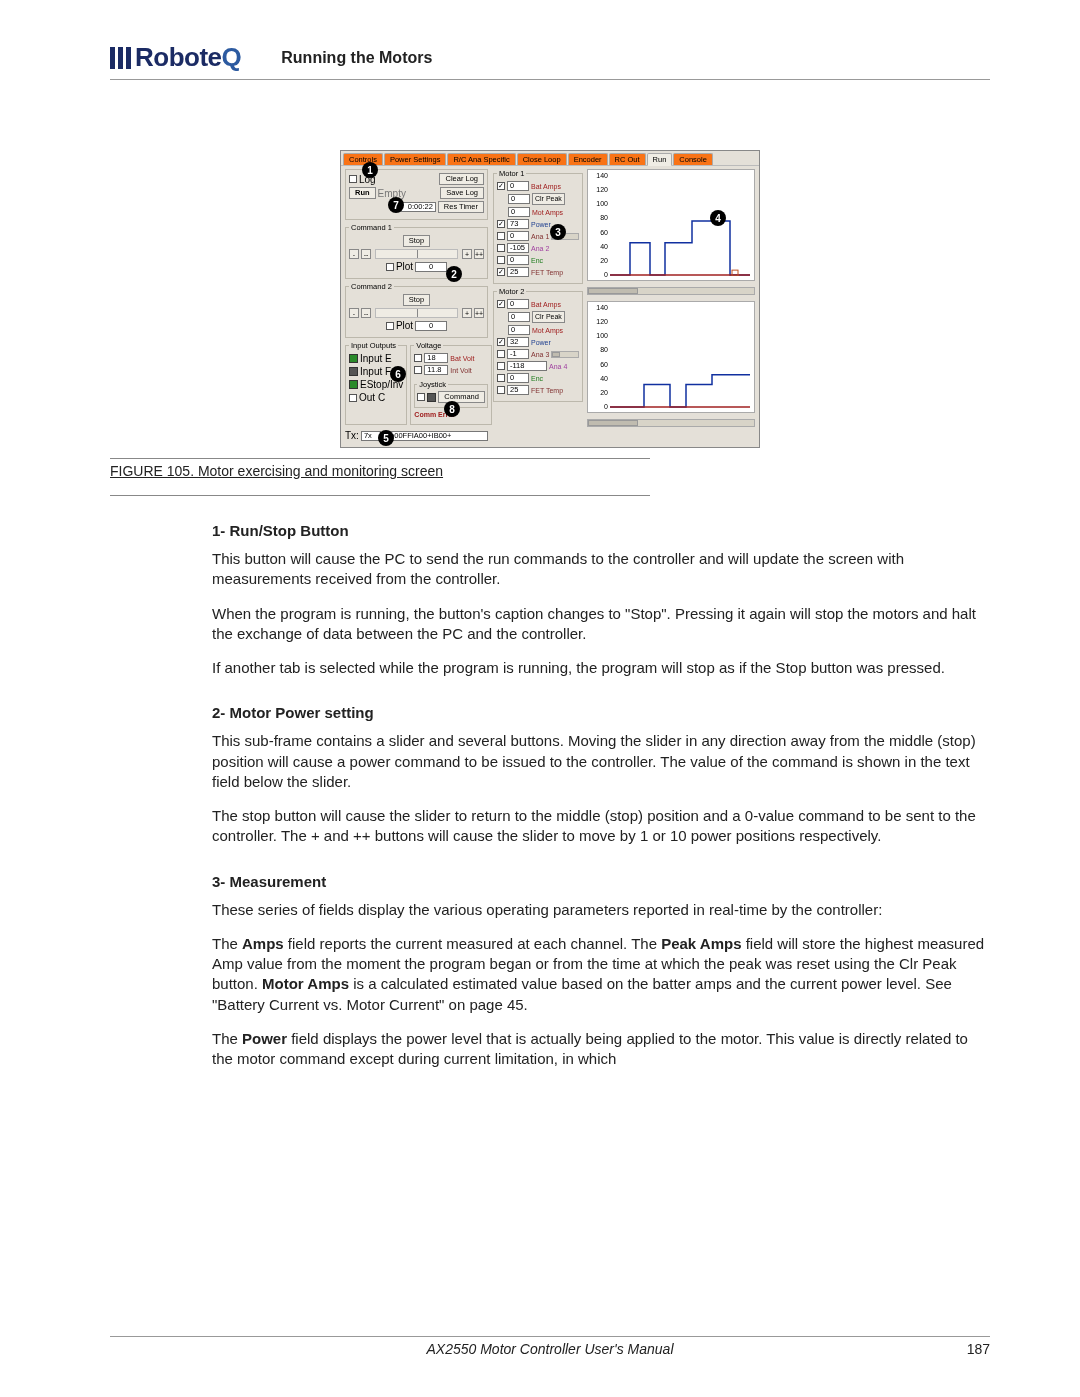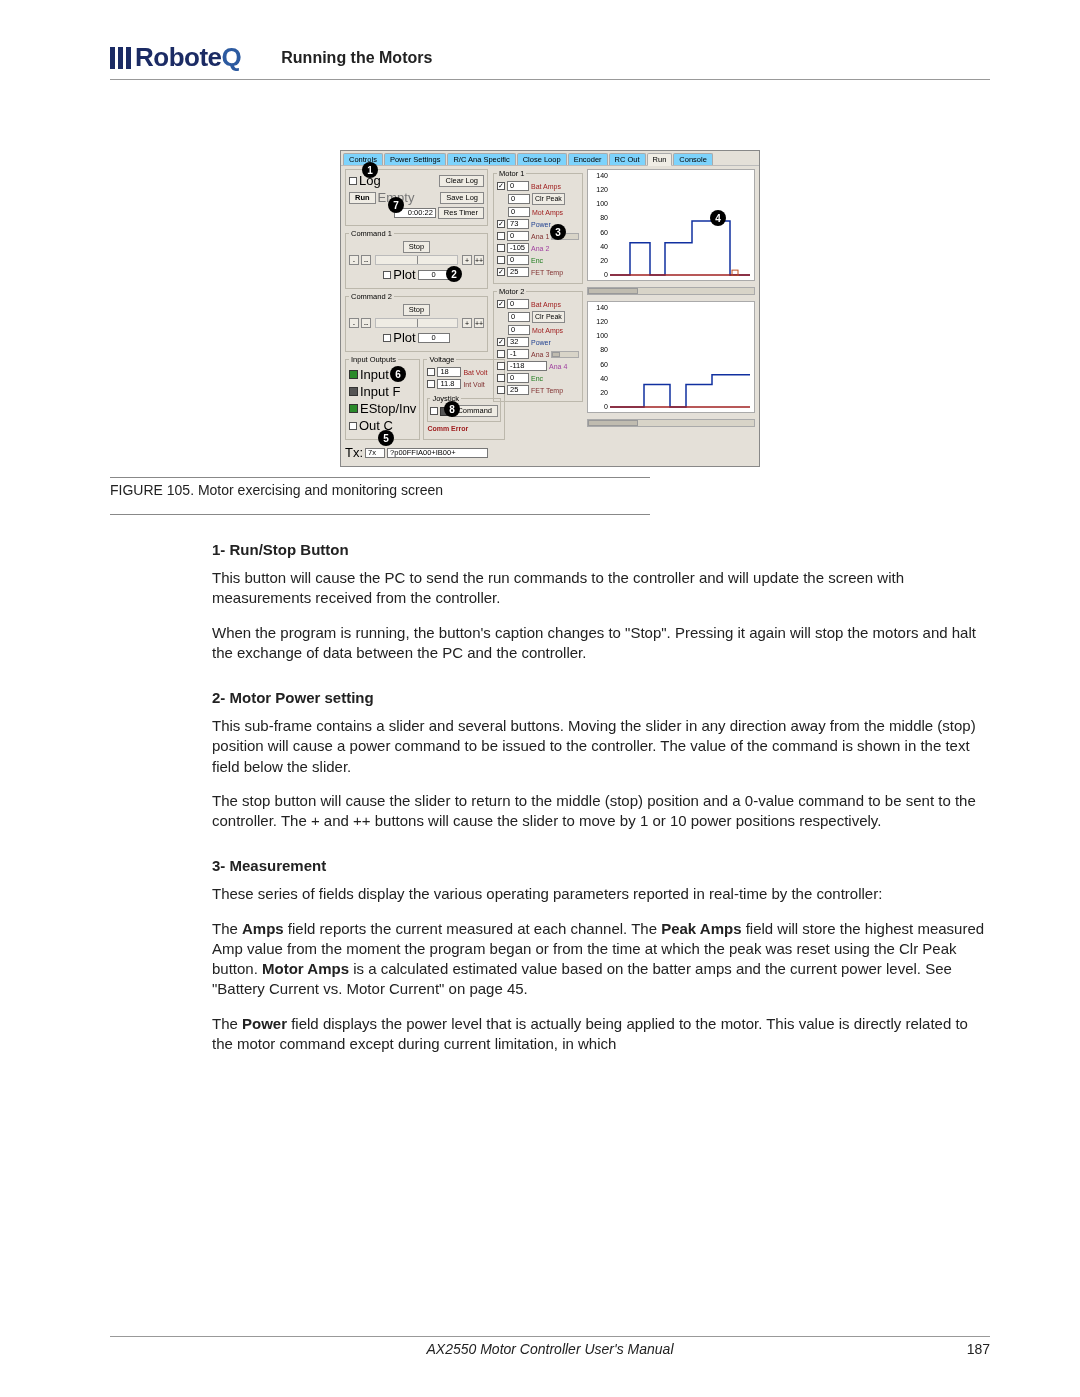--- a/index.html
+++ b/index.html
@@ -51,21 +51,21 @@
     font-family: Tahoma, Arial, sans-serif;
     font-size: 8px;
     color: #000;
     padding-bottom: 4px;
   }
   .tabs { display: flex; padding: 2px 2px 0 2px; border-bottom: 1px solid #bbb; }
   .tab {
     padding: 1px 5px;
     border: 1px solid #aaa;
     border-bottom: none;
-    background: #7dd3fc;
+    background: #f97316;
     font-size: 7.5px;
     margin-right: 1px;
     border-radius: 2px 2px 0 0;
     position: relative;
   }
   .tab.active { background: #efece4; font-weight: normal; border-bottom: 1px solid #efece4; margin-bottom: -1px; }
   .shot-body { display: flex; }
   .left-col  { width: 150px; padding: 3px 3px 0 4px; }
   .mid-col   { width: 94px;  padding: 3px 2px 0 2px; }
   .right-col { flex: 1; padding: 3px 4px 0 2px; }
@@ -74,21 +74,21 @@
     border: 1px solid #bcb8ac;
     margin-bottom: 3px;
     padding: 3px 3px 4px 3px;
     position: relative;
   }
   fieldset.group > legend { font-size: 7.5px; padding: 0 2px; }
 
   .row { display: flex; align-items: center; gap: 2px; margin-bottom: 2px; }
   .chk { width: 8px; height: 8px; border: 1px solid #555; background: #fff; display: inline-block; }
   .chk.on::after { content: "✓"; font-size: 7px; line-height: 6px; display: block; color: #000; }
-  .txt { font-size: 13px; }
+  .txt { font-size: 10px; }
   .btn-w {
     background: #efece4; border: 1px solid #888; font-size: 7.5px;
     padding: 0 5px; height: 12px; line-height: 10px; display: inline-block;
   }
   .field {
     background: #fff; border: 1px solid #777; font-size: 7.5px;
     height: 10px; line-height: 8px; padding: 0 2px; min-width: 20px;
   }
   .slider {
     height: 10px; background: #efece4; border: 1px solid #bbb;
@@ -131,21 +131,21 @@
     background: #000; color: #fff; font-size: 10px; font-weight: bold;
     display: flex; align-items: center; justify-content: center;
     z-index: 5;
   }
 
   .figure-rule {
     width: 540px; border: none; border-top: 0.5px solid #888;
     margin: 10px 0 4px 0;
   }
   .figcaption {
-    font-size: 14px; margin-bottom: 16px;
+    font-size: 14px; margin-bottom: 16px; text-decoration: underline;
   }
 
   .content { padding-left: 102px; }
   .sec-head { font-weight: bold; font-size: 15px; margin: 26px 0 10px; }
   .para { line-height: 1.35; margin-bottom: 14px; text-align: left; }
   .para b { font-weight: bold; }
 
   .footer {
     position: absolute; bottom: 40px; left: 110px; right: 90px;
     border-top: 0.5px solid #999; padding-top: 4px;
@@ -451,20 +451,21 @@
       <hr class="figure-rule">
       <div class="figcaption">FIGURE 105.  Motor exercising and monitoring screen</div>
       <hr class="figure-rule">
     </div>
   </div>
 
   <div class="content">
     <div class="sec-head">1- Run/Stop Button</div>
     <p class="para">This button will cause the PC to send the run commands to the controller and will update the screen with measurements received from the controller.</p>
     <p class="para">When the program is running, the button's caption changes to "Stop". Pressing it again will stop the motors and halt the exchange of data between the PC and the controller.</p>
+    <p class="para">If another tab is selected while the program is running, the program will stop as if the Stop button was pressed.</p>
 
     <div class="sec-head">2- Motor Power setting</div>
     <p class="para">This sub-frame contains a slider and several buttons. Moving the slider in any direction away from the middle (stop) position will cause a power command to be issued to the controller. The value of the command is shown in the text field below the slider.</p>
     <p class="para">The stop button will cause the slider to return to the middle (stop) position and a 0-value command to be sent to the controller. The + and ++ buttons will cause the slider to move by 1 or 10 power positions respectively.</p>
 
     <div class="sec-head">3- Measurement</div>
     <p class="para">These series of fields display the various operating parameters reported in real-time by the controller:</p>
     <p class="para">
       <span>The </span><b>Amps</b><span> field reports the current measured at each channel. The </span><b>Peak Amps</b><span> field will store the highest measured Amp value from the moment the program began or from the time at which the peak was reset using the Clr Peak button. </span><b>Motor Amps</b><span> is a calculated estimated value based on the batter amps and the current power level. See "Battery Current vs. Motor Current" on page 45.</span>
     </p>

